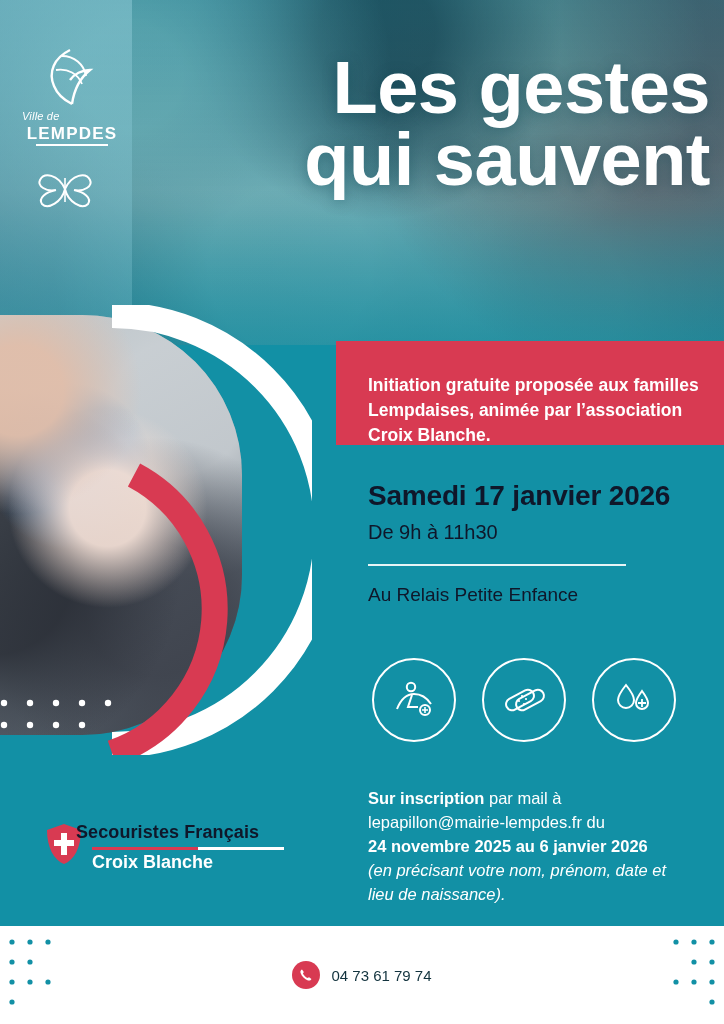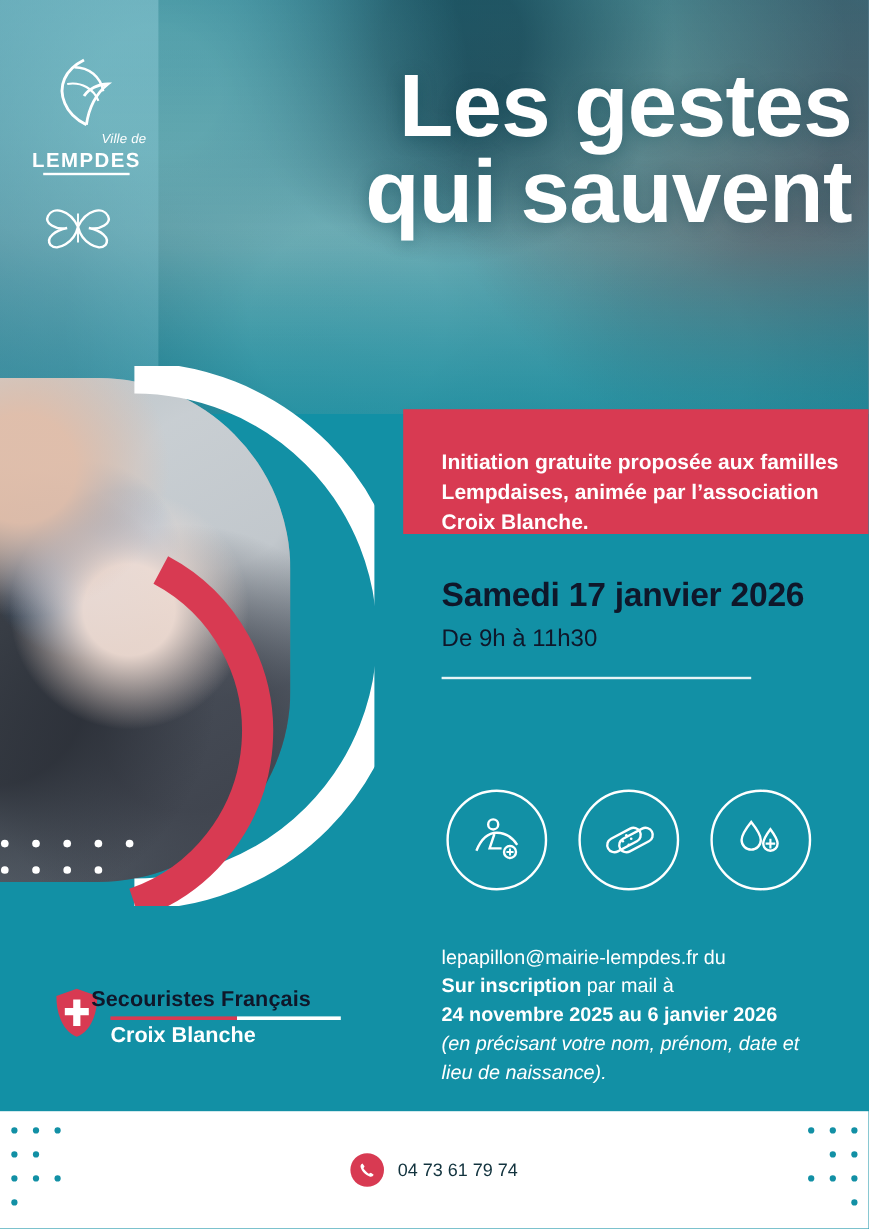--- a/index.html
+++ b/index.html
@@ -68,21 +68,21 @@
   }
   .city-logo .leaf {
     position: absolute;
     left: 22px; top: 0;
     width: 52px; height: 58px;
   }
   .city-logo .ville {
     position: absolute;
     left: 0; top: 62px;
     width: 100px;
-    text-align: right;
+    text-align: left;
     font-size: 11px;
     font-style: italic;
     letter-spacing: .2px;
     color: #fff;
   }
   .city-logo .lempdes {
     position: absolute;
     left: 0; top: 76px;
     width: 100px;
     text-align: center;
@@ -379,20 +379,21 @@
           <circle cx="86" cy="30" r="3.2"></circle>
           <circle cx="112" cy="30" r="3.2"></circle>
       </g>
     </svg>
   </div>
 
   <div class="info">
     <p class="date">Samedi 17 janvier 2026</p>
     <p class="hours">De 9h à 11h30</p>
     <div class="sep"></div>
+    <p class="place">Au Relais Petite Enfance</p>
   </div>
 
   <div class="icon-row">
     <div class="icon-circle">
       <svg width="46" height="46" viewBox="0 0 46 46">
         <circle cx="20" cy="10" r="4.2" fill="none" stroke="#fff" stroke-width="2"></circle>
         <path d="M6 32 C10 22 16 17 23 17 C30 17 36 21 40 27" fill="none" stroke="#fff" stroke-width="2"></path>
         <path d="M21 18 L17 30 L27 30" fill="none" stroke="#fff" stroke-width="2"></path>
         <circle cx="34" cy="33" r="5" fill="none" stroke="#fff" stroke-width="2"></circle>
         <path d="M34 30 L34 36 M31 33 L37 33" stroke="#fff" stroke-width="1.6"></path>
@@ -413,24 +414,24 @@
     <div class="icon-circle">
       <svg width="46" height="46" viewBox="0 0 46 46">
         <path d="M15 8 C15 8 7 18 7 23 A8 8 0 0 0 23 23 C23 18 15 8 15 8Z" fill="none" stroke="#fff" stroke-width="2"></path>
         <path d="M31 14 C31 14 25 22 25 26 A6 6 0 0 0 37 26 C37 22 31 14 31 14Z" fill="none" stroke="#fff" stroke-width="2"></path>
         <path d="M31 22 L31 30 M27 26 L35 26" stroke="#fff" stroke-width="1.8"></path>
       </svg>
     </div>
   </div>
 
   <div class="register">
-    <div>lepapillon@mairie-lempdes.fr du</div>
     <div>
       <span class="b">Sur inscription</span><span> par mail à</span>
     </div>
+    <div>lepapillon@mairie-lempdes.fr du</div>
     <div class="b">24 novembre 2025 au 6 janvier 2026</div>
     <div class="i">(en précisant votre nom, prénom, date et lieu de naissance).</div>
   </div>
 
   <div class="cb-logo">
     <svg class="cb-shield" viewBox="0 0 40 44">
       <path d="M20 2 L37 8 C37 26 30 38 20 42 C10 38 3 26 3 8 Z" fill="#d83a52"></path>
       <path d="M17 11 H23 V18 H30 V24 H23 V33 H17 V24 H10 V18 H17 Z" fill="#ffffff"></path>
     </svg>
     <div class="cb-l1">Secouristes Français</div>

